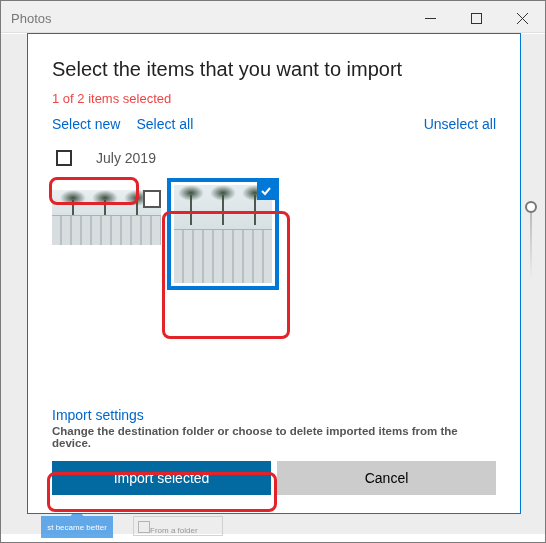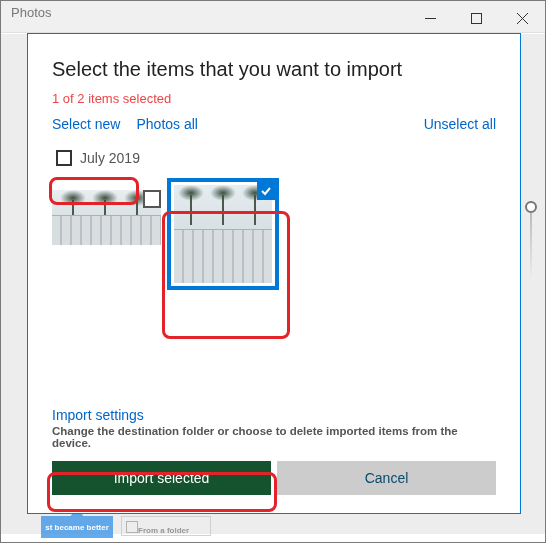--- a/index.html
+++ b/index.html
@@ -1,37 +1,37 @@
 <!DOCTYPE html>
 <html><head>
 <meta charset="utf-8">
 <style>
   * { box-sizing: border-box; margin: 0; padding: 0; font-family: "Segoe UI", Tahoma, sans-serif; }
   body { width: 546px; height: 543px; background: #fff; position: relative; overflow: hidden; }
 
   .window { width: 546px; height: 543px; border: 1px solid #7a7a7a; position: relative; background: #fff; }
 
-  .titlebar { height: 32px; background: #f0f0f0; display: flex; justify-content: space-between; padding: 4px 0 0 10px; border-bottom: 1px solid #e0e0e0; }
+  .titlebar { height: 32px; background: #f0f0f0; display: flex; align-items: center; justify-content: space-between; padding: 4px 0 0 10px; border-bottom: 1px solid #e0e0e0; }
   .titlebar-title { color: #777; font-size: 13px; }
   .titlebar-controls { display: flex; height: 100%; }
   .titlebar-btn { width: 46px; display: flex; align-items: center; justify-content: center; color: #333; font-size: 14px; }
   .titlebar-btn svg { width: 11px; height: 11px; }
 
   .bg-shadow { position: absolute; top: 33px; left: 0; width: 100%; height: 500px; background: #ededed; }
 
   .dialog { position: absolute; top: 32px; left: 26px; width: 494px; height: 481px; border: 1px solid #0078d7; background: #fff; padding: 24px 24px 18px 24px; display: flex; flex-direction: column; }
 
   .dialog h1 { font-size: 20px; font-weight: 400; color: #222; margin-bottom: 10px; }
   .status { font-size: 13px; color: #ef4444; margin-bottom: 10px; }
 
   .link-row { display: flex; justify-content: space-between; margin-bottom: 16px; }
   .link-row-left { display: flex; gap: 16px; }
   .link { color: #0066cc; font-size: 14px; cursor: pointer; }
 
-  .group-header { display: flex; align-items: flex-end; gap: 8px; margin-bottom: 10px; }
+  .group-header { display: flex; align-items: flex-end; gap: 24px; margin-bottom: 10px; }
   .group-header .cb { width: 16px; height: 16px; border: 2px solid #333; background: #fff; }
   .group-header .label { font-size: 14px; color: #555; }
   .red-box-a { position: absolute; border: 3px solid #e3232a; border-radius: 8px; pointer-events: none; }
 
   .thumbs { display: flex; align-items: flex-start; gap: 6px; }
   .thumb1 { width: 109px; height: 55px; position: relative; margin-top: 12px; background: linear-gradient(#e9eff1,#c9d3d6); overflow: hidden; }
   .thumb2-wrap { width: 112px; height: 112px; border: 4px solid #0078d7; padding: 3px; background: #fff; position: relative; }
   .thumb2 { width: 100%; height: 100%; background: linear-gradient(#e6edf0,#c5d0d3); overflow: hidden; position: relative; }
   .palm { position: absolute; width: 26px; height: 40px; }
   .palm:before { content: ""; position: absolute; left: 12px; top: 10px; width: 2px; height: 30px; background: #4a5a4f; }
@@ -41,28 +41,28 @@
   .mini-cb.checked { background: #0078d7; border-color: #0078d7; display: flex; align-items: center; justify-content: center; }
   .mini-cb.checked svg { width: 12px; height: 12px; }
 
   .spacer { flex: 1; }
 
   .settings-link { color: #0066cc; font-size: 14px; margin-bottom: 2px; }
   .settings-desc { font-size: 11.5px; color: #555; margin-bottom: 12px; font-weight: bold; }
 
   .btn-row { display: flex; gap: 6px; }
   .btn { flex: 1; height: 34px; display: flex; align-items: center; justify-content: center; font-size: 14px; cursor: pointer; }
-  .btn.primary { background: #14532d; color: #fff; text-align: center; }
-  .btn.secondary { background: #cccccc; color: #0c4a6e; }
+  .btn.primary { background: #0369a1; color: #fff; text-align: center; }
+  .btn.secondary { background: #cccccc; color: #000000; }
 
   .side-slider { position: absolute; right: 6px; top: 200px; width: 16px; height: 80px; display:flex; flex-direction:column; align-items:center; }
   .side-slider .track { width: 2px; flex:1; background: linear-gradient(#bbb,#eee); }
   .side-slider .knob { width: 12px; height: 12px; border: 2px solid #777; border-radius: 50%; background: #fff; }
 
-  .bg-strip { position: absolute; bottom: 4px; left: 40px; width: 210px; height: 22px; display: flex; gap: 8px; opacity: 0.85; font-weight: bold; }
+  .bg-strip { position: absolute; bottom: 4px; left: 40px; width: 210px; height: 22px; display: flex; gap: 20px; opacity: 0.85; }
   .bg-strip .t1 { width: 72px; height: 22px; background: #4a9de8; color: #fff; font-size: 8px; display:flex; align-items:center; justify-content:center; }
   .bg-strip .triangle { width: 0; height: 0; border-left: 8px solid transparent; border-right: 8px solid transparent; border-bottom: 10px solid #4a9de8; position: absolute; top: -8px; left: 28px; }
   .bg-strip .t2 { width: 90px; height: 20px; border: 1px solid #ccc; color: #888; font-size: 8px; display:flex; align-items:flex-end; padding-left:16px; position:relative; }
   .bg-strip .t2:before { content:""; position:absolute; left:4px; top:4px; width:10px; height:10px; border:1px solid #aaa; }
 </style>
 </head>
 <body>
 
 <div class="window">
 
@@ -105,21 +105,21 @@
     <div class="track"></div>
   </div>
 
   <div class="dialog">
     <h1>Select the items that you want to import</h1>
     <div class="status">1 of 2 items selected</div>
 
     <div class="link-row">
       <div class="link-row-left">
         <span class="link">Select new</span>
-        <span class="link">Photos all</span>
+        <span class="link">Select all</span>
       </div>
       <span class="link">Unselect all</span>
     </div>
 
     <div class="group-header" style="position:relative; width:fit-content; padding:2px 4px;">
       <div class="cb"></div>
       <span class="label">July 2019</span>
     </div>
 
     <div class="thumbs">

